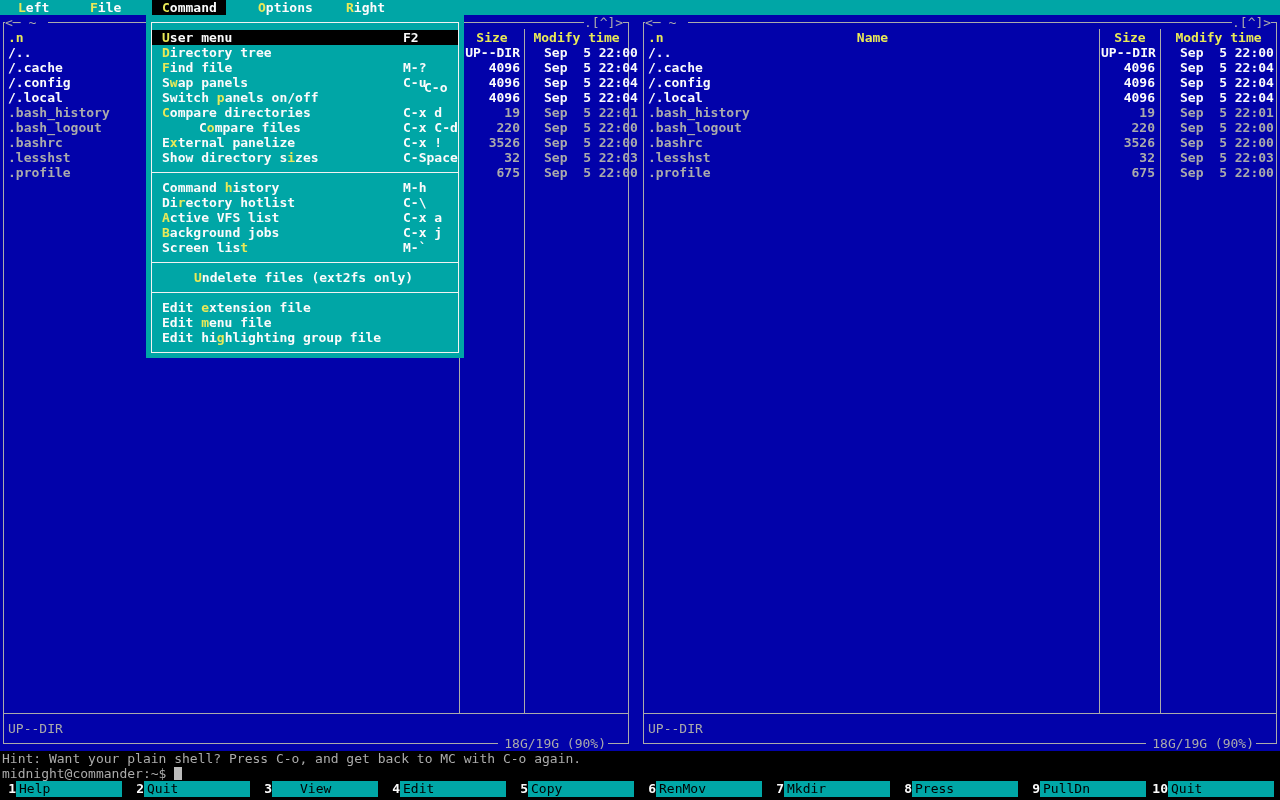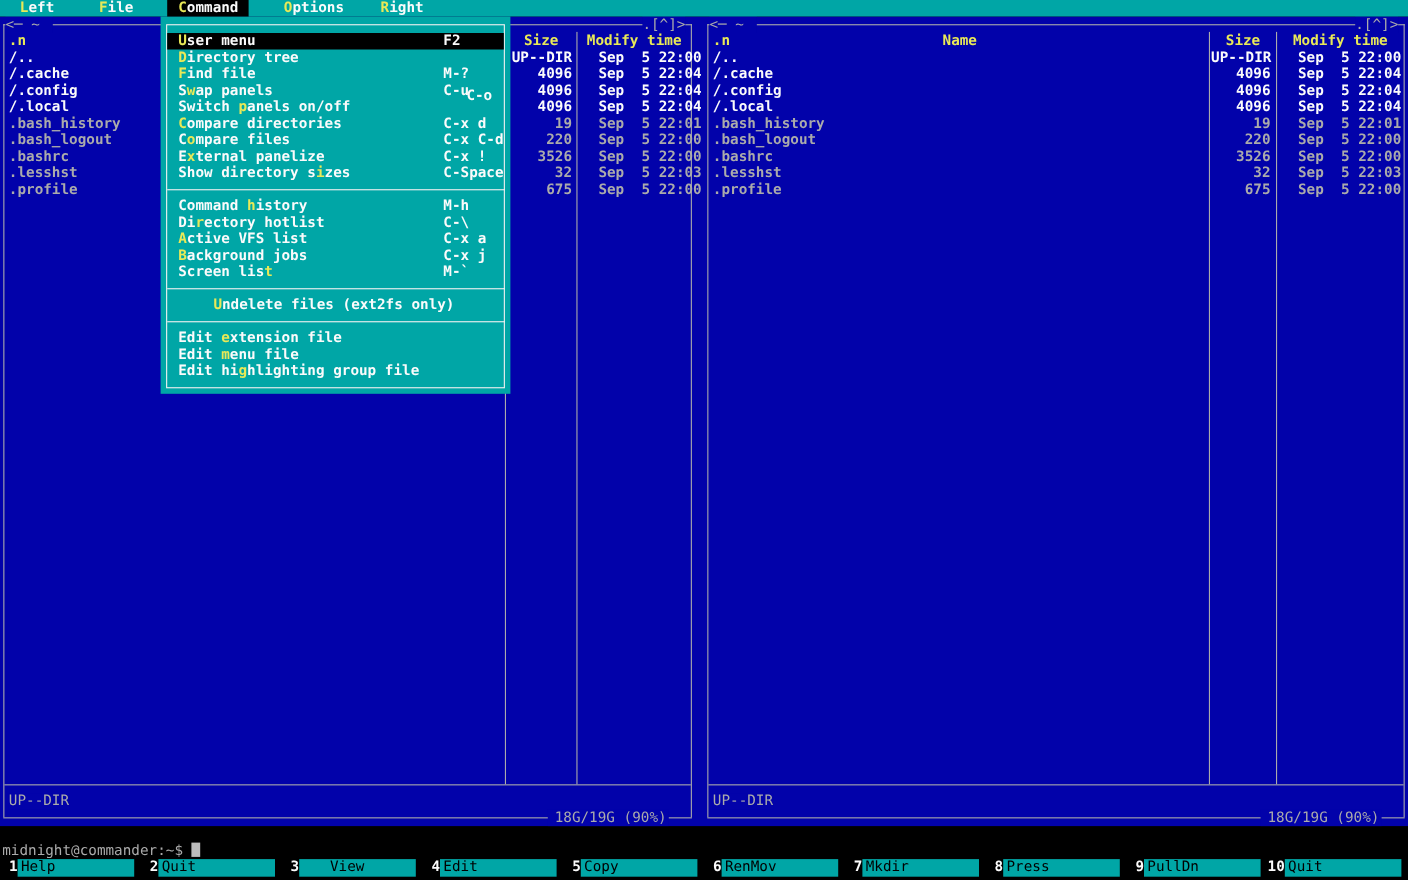--- a/index.html
+++ b/index.html
@@ -149,21 +149,21 @@
       <div class="dd-short" style="top: 15px;"><span>F2</span></div>
       <div class="dd-item" style="top: 30px;"><span></span><span class="hot">D</span><span>irectory tree</span></div>
       <div class="dd-item" style="top: 45px;"><span></span><span class="hot">F</span><span>ind file</span></div>
       <div class="dd-short" style="top: 45px;"><span>M-?</span></div>
       <div class="dd-item" style="top: 60px;"><span>S</span><span class="hot">w</span><span>ap panels</span></div>
       <div class="dd-short" style="top: 60px;"><span>C-u</span></div>
       <div class="dd-item" style="top: 75px;"><span>Switch </span><span class="hot">p</span><span>anels on/off</span></div>
       <div class="dd-short" style="top: 65px; margin-left: 21px;"><span>C-o</span></div>
       <div class="dd-item" style="top: 90px;"><span></span><span class="hot">C</span><span>ompare directories</span></div>
       <div class="dd-short" style="top: 90px;"><span>C-x d</span></div>
-      <div class="dd-item" style="top: 105px;"><span>C</span><span class="hot">o</span><span>mpare files</span></div>
+      <div class="dd-item" style="top: 105px; margin-left: 37px;"><span>C</span><span class="hot">o</span><span>mpare files</span></div>
       <div class="dd-short" style="top: 105px;"><span>C-x C-d</span></div>
       <div class="dd-item" style="top: 120px;"><span>E</span><span class="hot">x</span><span>ternal panelize</span></div>
       <div class="dd-short" style="top: 120px;"><span>C-x !</span></div>
       <div class="dd-item" style="top: 135px;"><span>Show directory s</span><span class="hot">i</span><span>zes</span></div>
       <div class="dd-short" style="top: 135px;"><span>C-Space</span></div>
       <div class="dd-sep" style="top: 157px;"></div>
       <div class="dd-item" style="top: 165px;"><span>Command </span><span class="hot">h</span><span>istory</span></div>
       <div class="dd-short" style="top: 165px;"><span>M-h</span></div>
       <div class="dd-item" style="top: 180px;"><span>Di</span><span class="hot">r</span><span>ectory hotlist</span></div>
       <div class="dd-short" style="top: 180px;"><span>C-\</span></div>
@@ -173,20 +173,21 @@
       <div class="dd-short" style="top: 210px;"><span>C-x j</span></div>
       <div class="dd-item" style="top: 225px;"><span>Screen lis</span><span class="hot">t</span><span></span></div>
       <div class="dd-short" style="top: 225px;"><span>M-`</span></div>
       <div class="dd-sep" style="top: 247px;"></div>
       <div class="dd-item" style="top: 255px; margin-left: 32px;"><span></span><span class="hot">U</span><span>ndelete files (ext2fs only)</span></div>
       <div class="dd-sep" style="top: 277px;"></div>
       <div class="dd-item" style="top: 285px;"><span>Edit </span><span class="hot">e</span><span>xtension file</span></div>
       <div class="dd-item" style="top: 300px;"><span>Edit </span><span class="hot">m</span><span>enu file</span></div>
       <div class="dd-item" style="top: 315px;"><span>Edit hi</span><span class="hot">g</span><span>hlighting group file</span></div>
     </div>
+  <div id="hint-line"><span>Hint: Want your plain shell? Press C-o, and get back to MC with C-o again.</span></div>
   <div id="prompt-line"><span>midnight@commander:~$</span><span id="cursor"></span></div>
   <div id="keybar">
       <div class="kb-num" style="left: 0px;"><span>1</span></div>
       <div class="kb-label" style="left: 16px;"><span>Help</span></div>
       <div class="kb-num" style="left: 128px;"><span>2</span></div>
       <div class="kb-label" style="left: 144px;"><span>Quit</span></div>
       <div class="kb-num" style="left: 256px;"><span>3</span></div>
       <div class="kb-label" style="left: 272px; padding-left: 28px;"><span>View</span></div>
       <div class="kb-num" style="left: 384px;"><span>4</span></div>
       <div class="kb-label" style="left: 400px;"><span>Edit</span></div>

